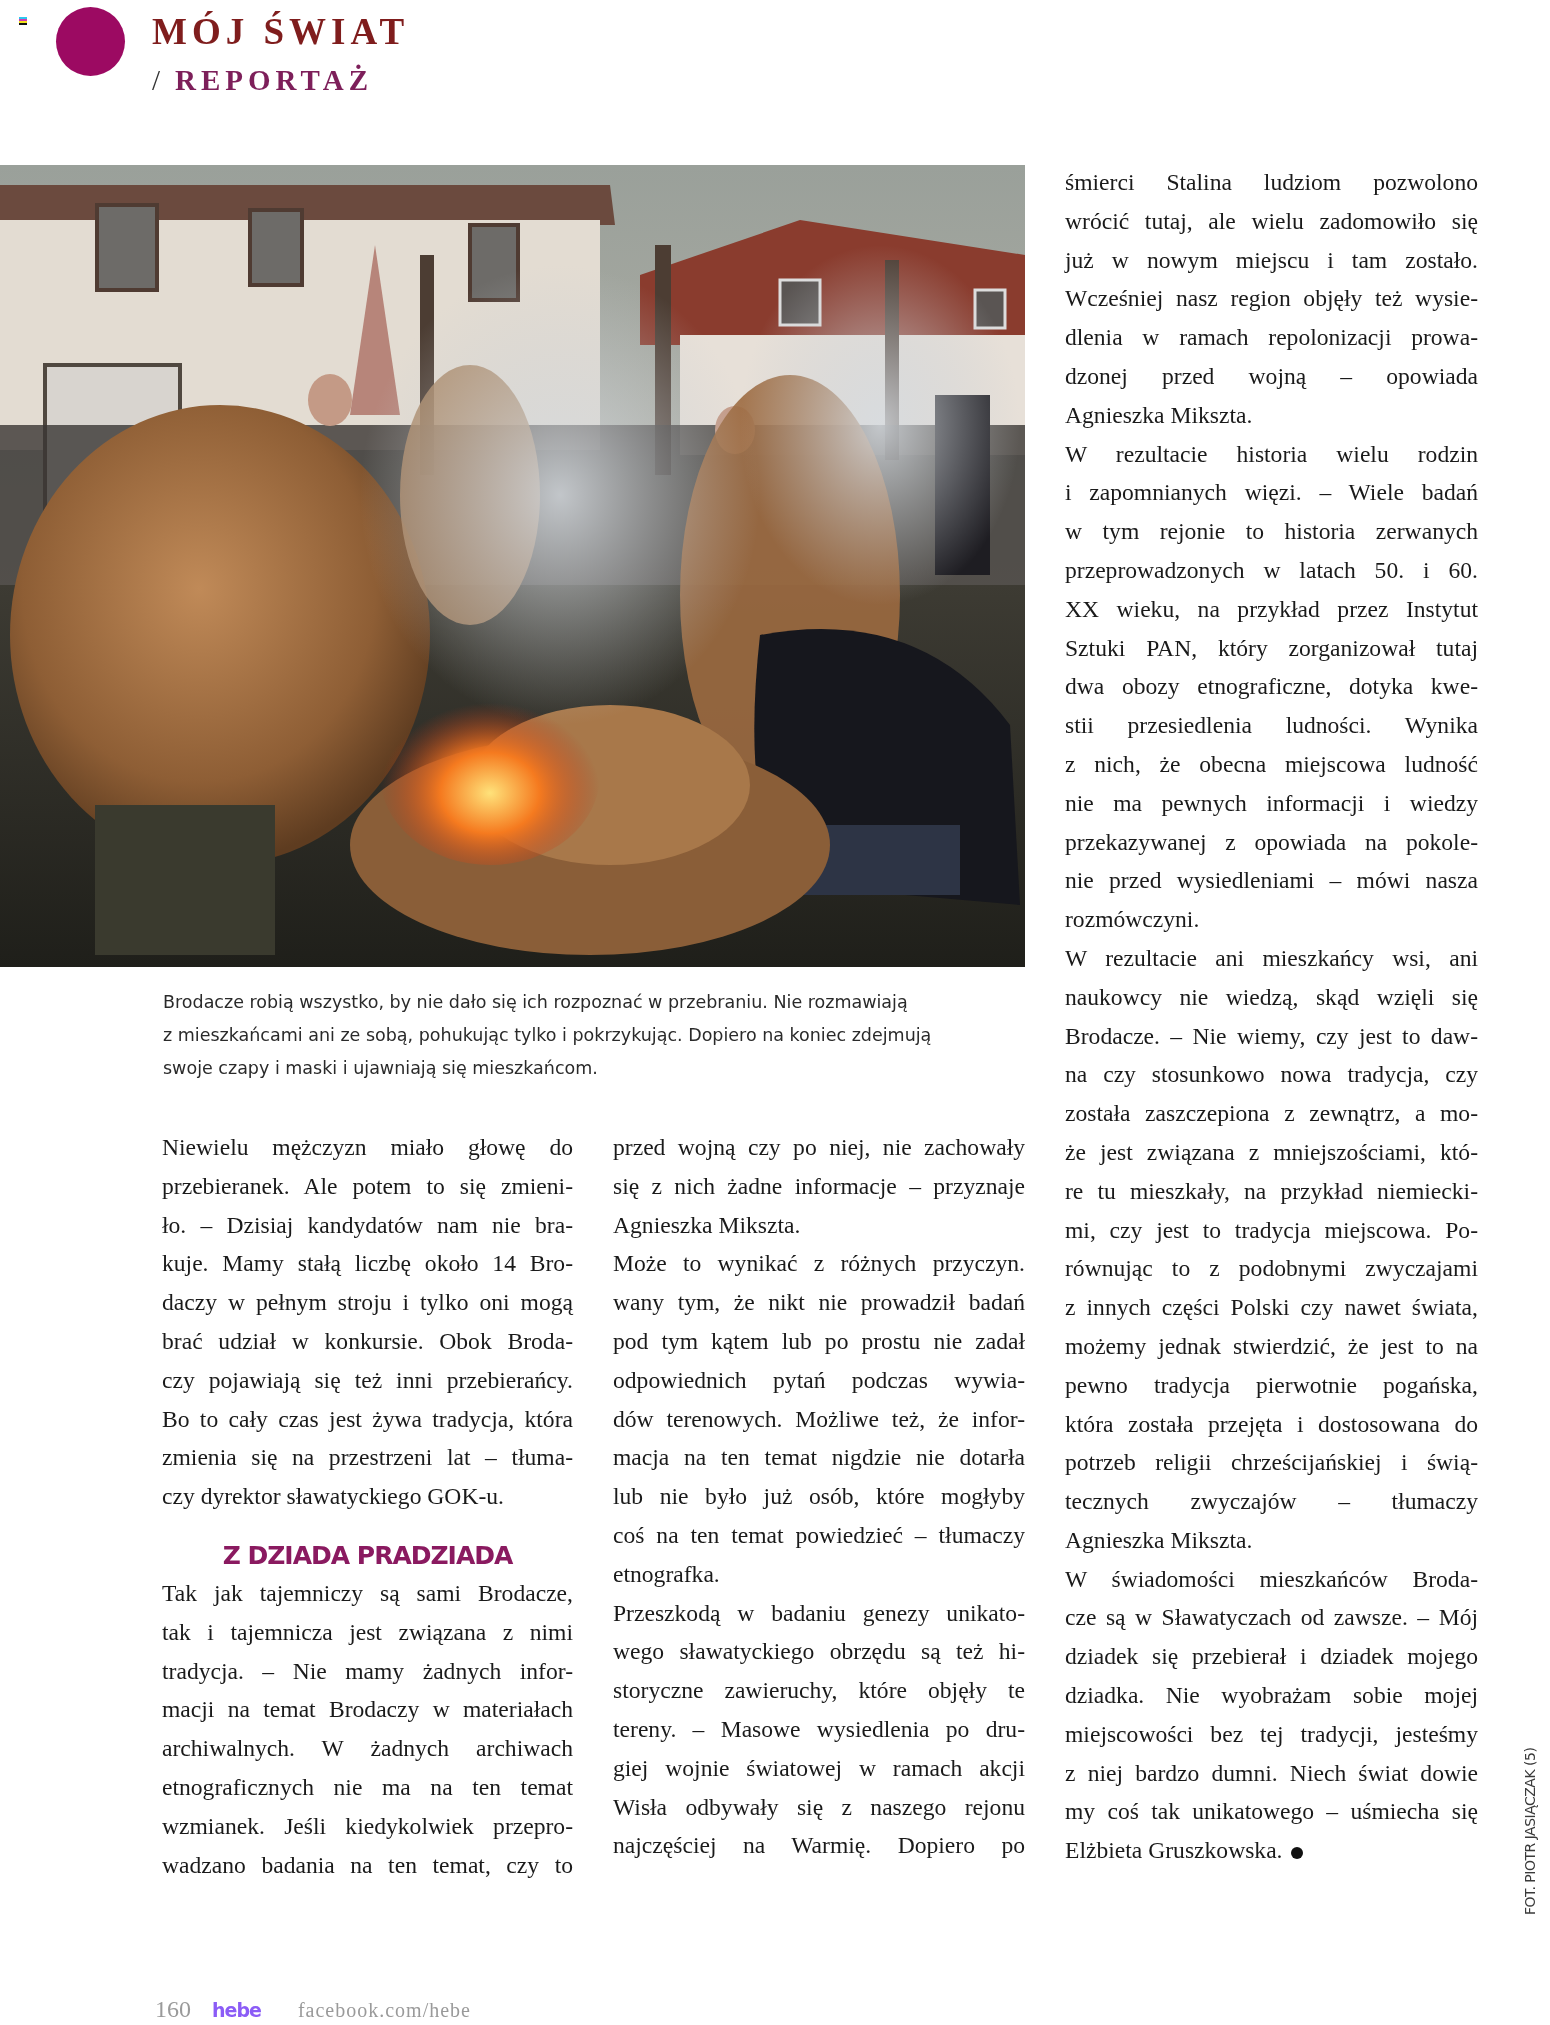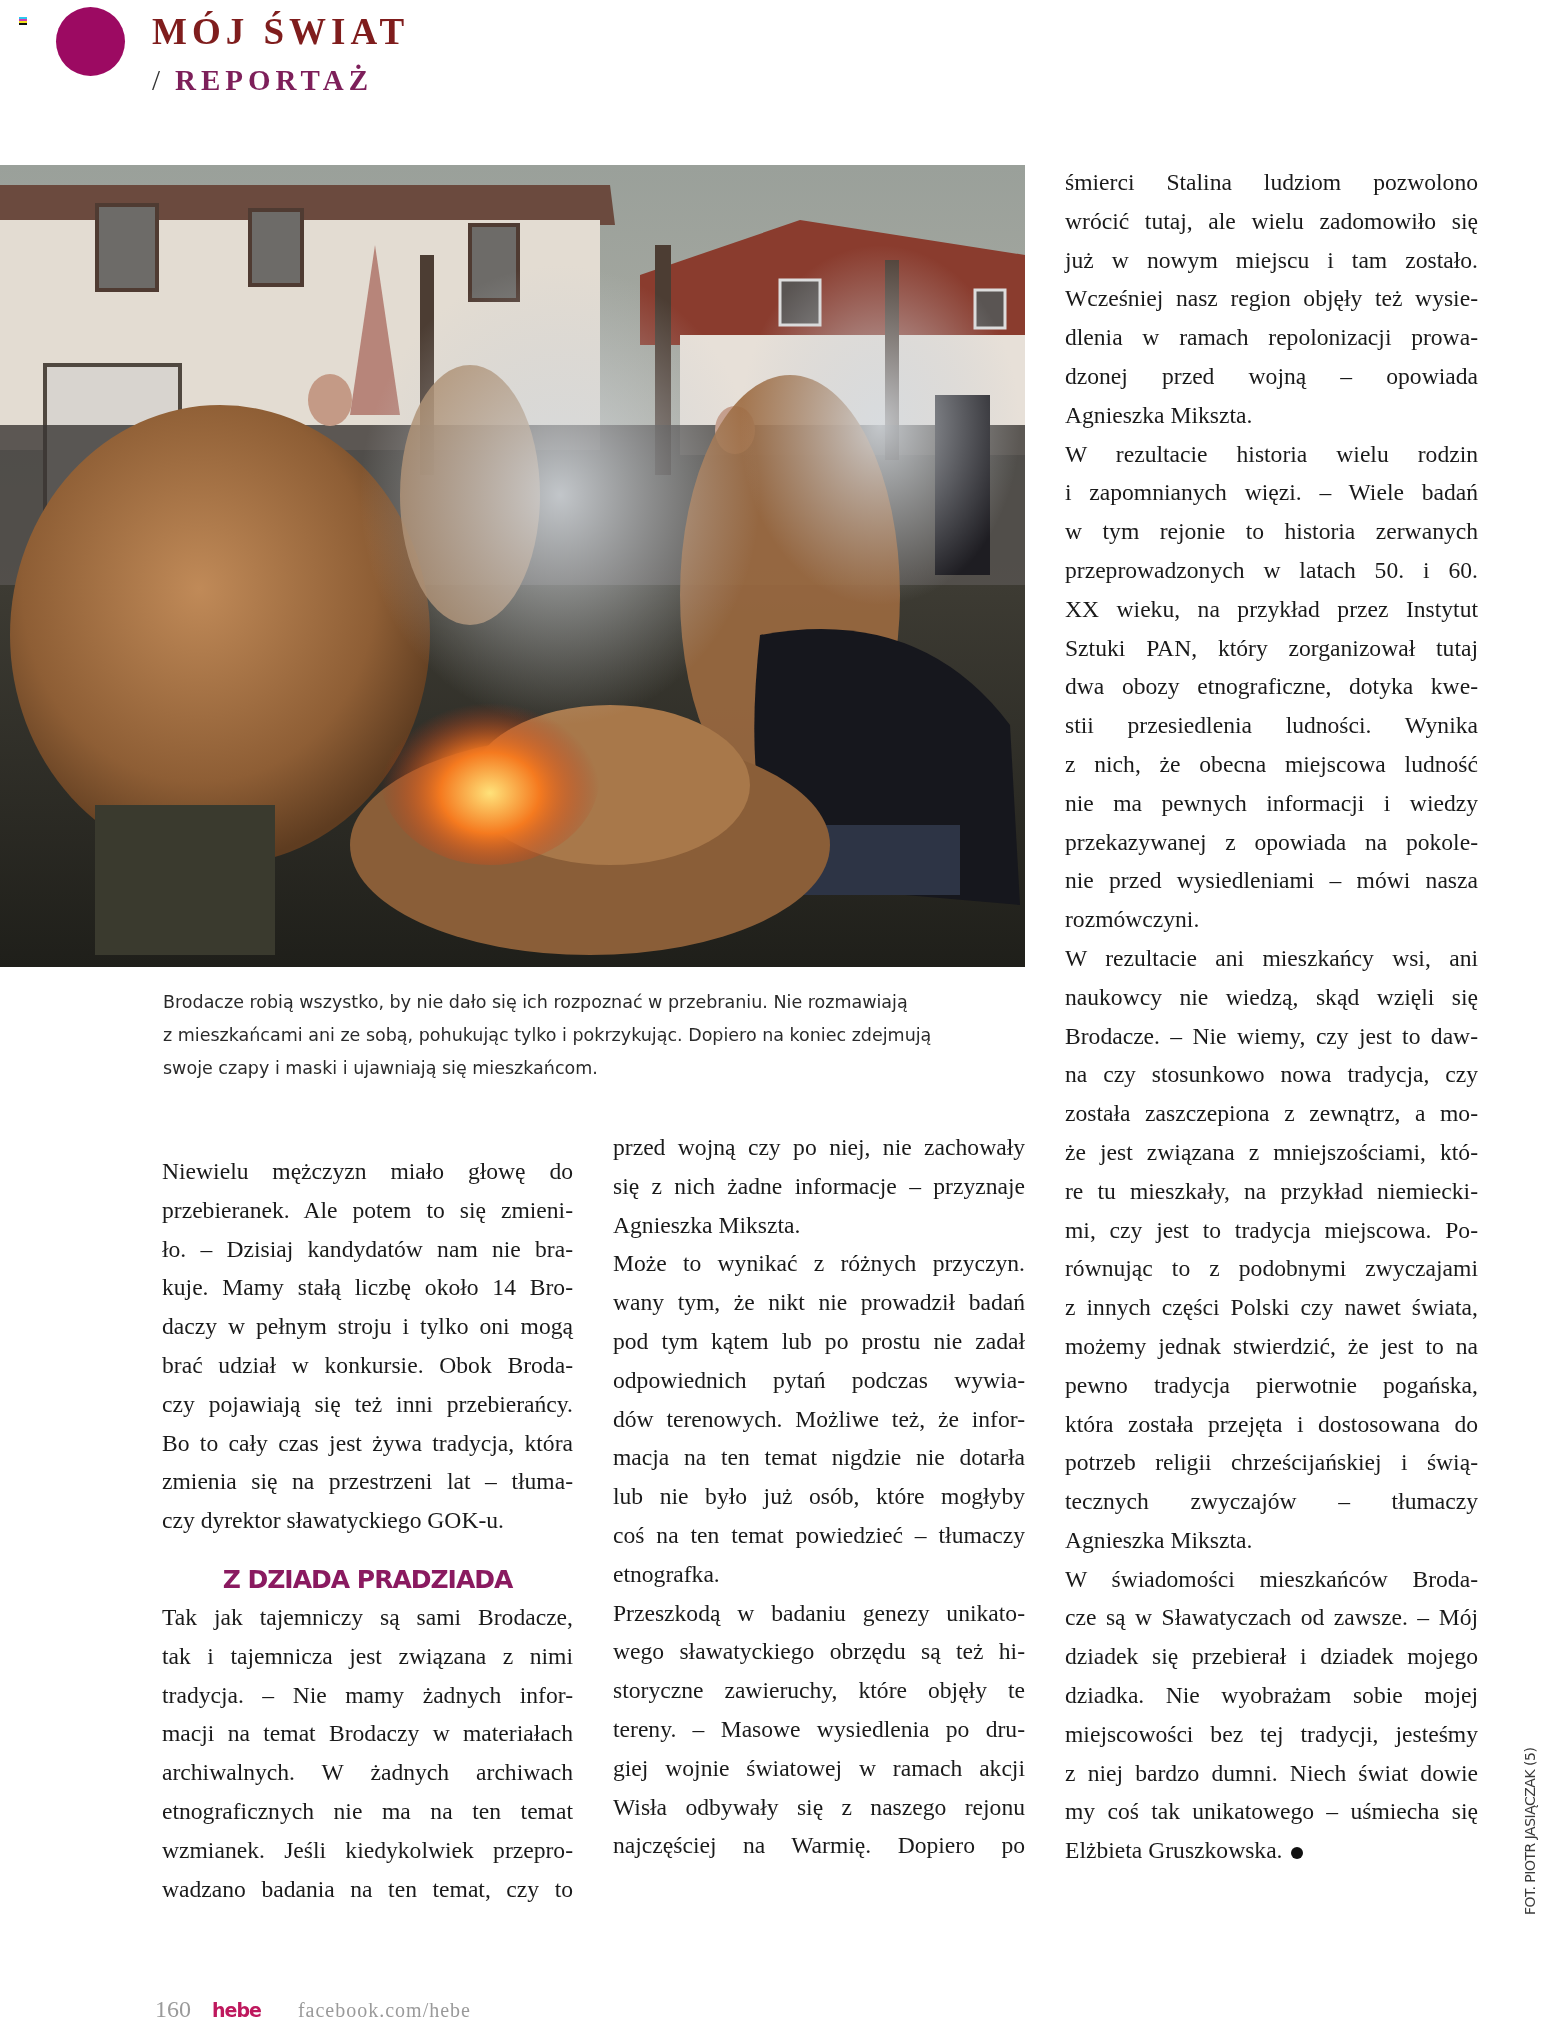--- a/index.html
+++ b/index.html
@@ -10,29 +10,29 @@
   .section-title { position:absolute; left:152px; top:10px; font-family:"Liberation Serif", serif; font-weight:bold; font-size:37px; letter-spacing:5px; color:#7f1d1d; white-space:nowrap; }
   .section-sub { position:absolute; left:152px; top:64px; font-family:"Liberation Serif", serif; font-weight:bold; font-size:29px; letter-spacing:5px; white-space:nowrap; }
   .section-sub .slash { color:#333; font-weight:normal; margin-right:10px; }
   .photo { position:absolute; left:0; top:165px; width:1025px; height:802px; overflow:hidden; }
   .photo svg { display:block; width:100%; height:100%; }
   .caption { position:absolute; left:163px; top:986px; width:850px; font-family:"DejaVu Sans", sans-serif; font-size:17.5px; line-height:33px; color:#2a2a2a; }
   .caption span { display:block; white-space:nowrap; }
   .col { position:absolute; font-family:"Liberation Serif", serif; font-size:23.6px; line-height:38.8px; color:#1a1a1a; }
   .col .ln { display:block; white-space:nowrap; text-align:justify; text-align-last:justify; height:38.8px; }
   .col .ln.last { text-align-last:left; }
-  .col1 { left:162px; top:1128px; width:411px;margin-top:24px; }
+  .col1 { left:162px; top:1128px; width:411px; }
   .col2 { left:613px; top:1128px; width:412px; }
   .col3 { left:1065px; top:163px; width:413px; }
   .subhead { display:block; height:42px; line-height:48px; font-family:"DejaVu Sans", sans-serif; font-weight:bold; font-size:25px; letter-spacing:-1px; text-align:center; margin-top:16px; }
   .end-mark { display:inline-block; width:12px; height:12px; border-radius:50%; background:#111; margin-left:8px; vertical-align:middle; }
   .credit { position:absolute; left:1522px; top:1915px; transform-origin:0 0; transform:rotate(-90deg); font-family:"DejaVu Sans", sans-serif; font-size:14px; color:#3a3a3a; white-space:nowrap; letter-spacing:-0.5px; }
   .footer { position:absolute; left:155px; top:1996px; font-size:22px; white-space:nowrap; color:#999; }
   .footer .page-num { font-family:"Liberation Serif", serif; font-size:24px; color:#9a9a9a; }
-  .footer .brand { font-family:"DejaVu Sans", sans-serif; font-weight:bold; color:#be185d; font-size:19px; letter-spacing:-1px; margin:0 30px 0 14px; }
+  .footer .brand { font-family:"DejaVu Sans", sans-serif; font-weight:bold; color:#8b5cf6; font-size:19px; letter-spacing:-1px; margin:0 30px 0 14px; }
   .footer .fb { font-family:"Liberation Serif", serif; font-size:20px; color:#9a9a9a; letter-spacing:1px; }
 </style>
 </head>
 <body>
 
 <div class="reg-mark">
   <i style="background:#2ec7ef"></i>
   <i style="background:#d23ab0"></i>
   <i style="background:#f2e21c"></i>
   <i style="background:#111111"></i>

